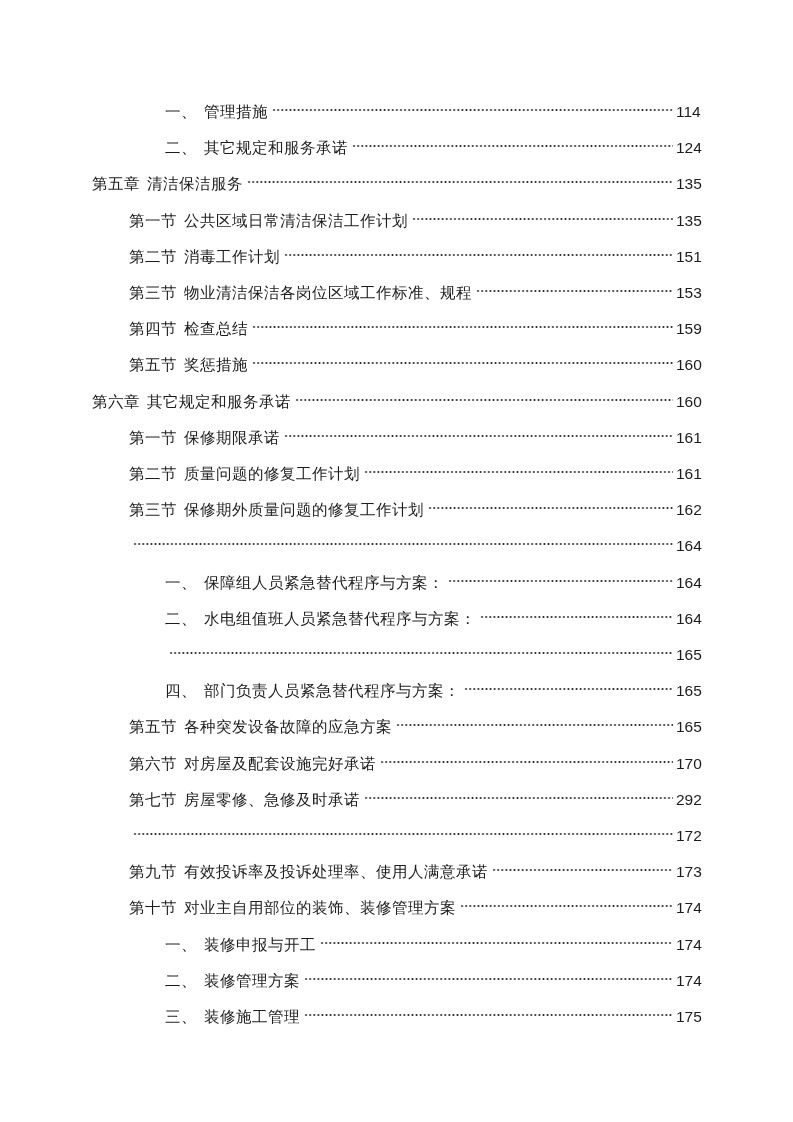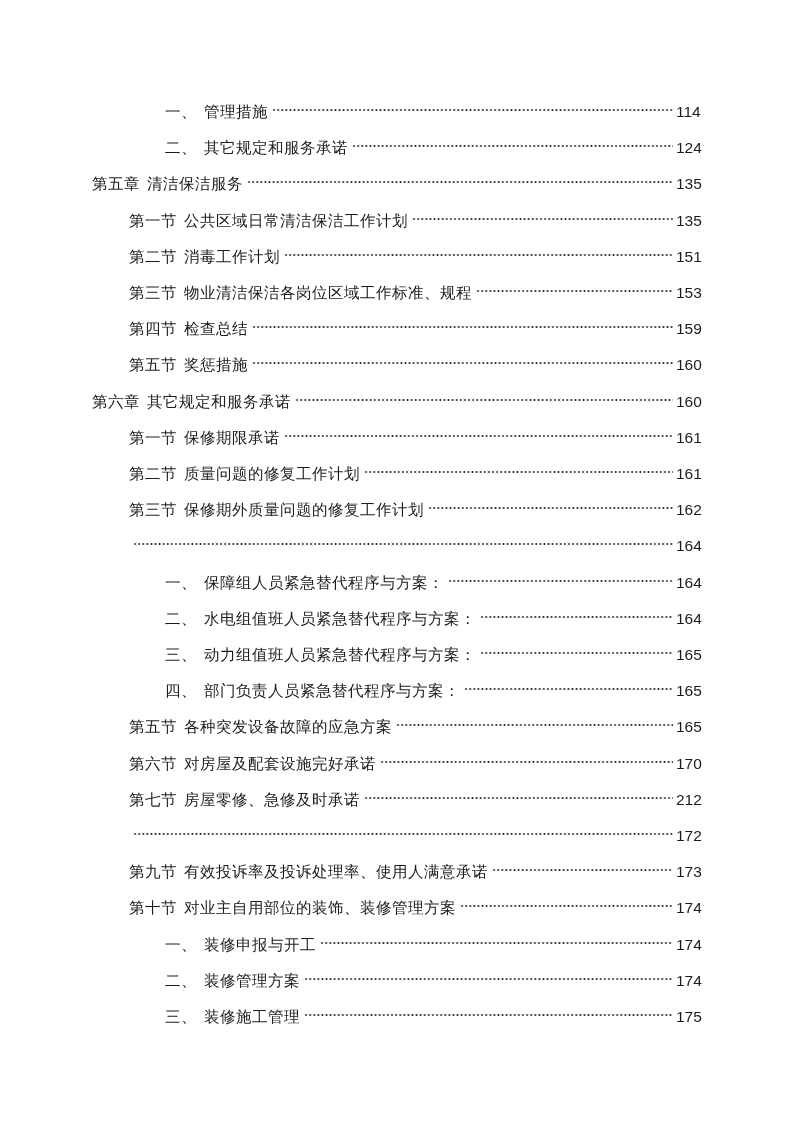--- a/index.html
+++ b/index.html
@@ -164,21 +164,20 @@
       <span class="toc-page">164</span>
     </div>
 
     <div class="toc-row lvl-2" style="top:506.8px">
       <span class="toc-label"><span class="num">二、</span><span>水电组值班人员紧急替代程序与方案：</span></span>
       <span class="toc-leader"></span>
       <span class="toc-page">164</span>
     </div>
 
     <div class="toc-row lvl-2" style="top:543px">
-      <span class="toc-label"><span class="num">三、</span><span>动力组值班人员紧急替代程序与方案：</span></span>
       <span class="toc-leader"></span>
       <span class="toc-page">165</span>
     </div>
 
     <div class="toc-row lvl-2" style="top:579.2px">
       <span class="toc-label"><span class="num">四、</span><span>部门负责人员紧急替代程序与方案：</span></span>
       <span class="toc-leader"></span>
       <span class="toc-page">165</span>
     </div>
 
@@ -190,21 +189,21 @@
 
     <div class="toc-row lvl-1" style="top:651.6px">
       <span class="toc-label"><span class="num">第六节</span><span>对房屋及配套设施完好承诺</span></span>
       <span class="toc-leader"></span>
       <span class="toc-page">170</span>
     </div>
 
     <div class="toc-row lvl-1" style="top:687.8px">
       <span class="toc-label"><span class="num">第七节</span><span>房屋零修、急修及时承诺</span></span>
       <span class="toc-leader"></span>
-      <span class="toc-page">212</span>
+      <span class="toc-page">292</span>
     </div>
 
     <div class="toc-row lvl-1" style="top:724px">
       <span class="toc-leader"></span>
       <span class="toc-page">172</span>
     </div>
 
     <div class="toc-row lvl-1" style="top:760.2px">
       <span class="toc-label"><span class="num">第九节</span><span>有效投诉率及投诉处理率、使用人满意承诺</span></span>
       <span class="toc-leader"></span>

